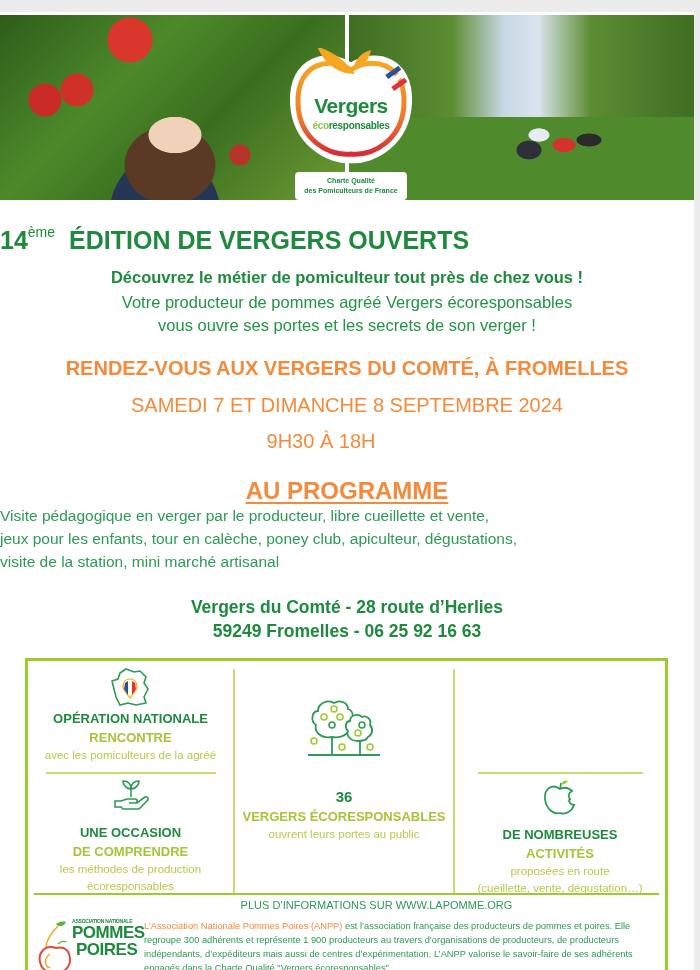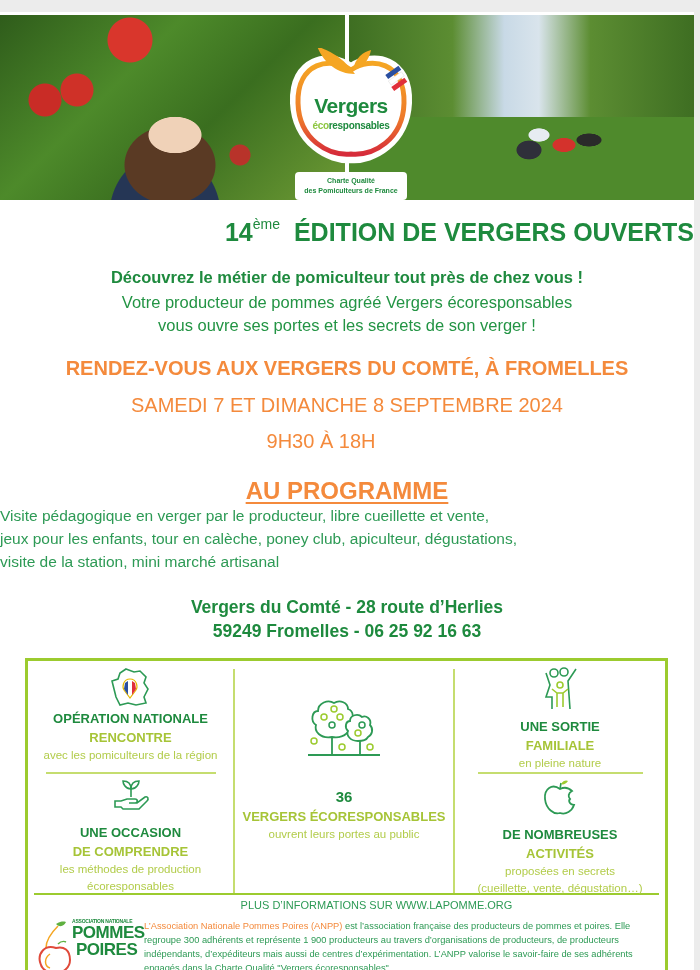--- a/index.html
+++ b/index.html
@@ -35,21 +35,21 @@
 
   
   .logo { position: absolute; left: 289px; top: 20px; width: 124px; height: 170px; }
   .logo-apple { position: absolute; left: 0; top: 16px; width: 124px; height: 118px; }
   .logo-title { position: absolute; left: 0; top: 62px; width: 124px; text-align: center; color: #1e8a3e; font-weight: bold; font-size: 21px; letter-spacing: -0.5px; }
   .logo-sub { position: absolute; left: 0; top: 88px; width: 124px; text-align: center; color: #1e8a3e; font-weight: bold; font-size: 10px; letter-spacing: -0.3px; }
   .logo-sub .eco { color: #8cc63f; }
   .logo-badge { position: absolute; left: 6px; top: 140px; width: 112px; height: 28px; background: #ffffff; border-radius: 4px; text-align: center; color: #1e8a3e; font-size: 7px; line-height: 10px; padding-top: 4px; font-weight: bold; }
 
   
-  .title { position: absolute; left: 0; top: 204px; width: 694px; text-align: right; color: #1e8a3e; font-weight: bold; font-size: 25px; }
+  .title { position: absolute; left: 0; top: 212px; width: 694px; text-align: left; color: #1e8a3e; font-weight: bold; font-size: 25px; }
   .title sup { font-size: 14px; font-weight: normal; vertical-align: 12px; margin-right: 14px; }
   .subtitle { position: absolute; left: 0; top: 256px; width: 694px; text-align: center; color: #1e8a3e; font-weight: bold; font-size: 16.5px; }
   .intro { position: absolute; left: 0; top: 279px; width: 694px; text-align: center; color: #239444; font-size: 16.5px; line-height: 23px; }
 
   .rdv { position: absolute; left: 0; top: 345px; width: 694px; text-align: center; color: #f48a3c; font-weight: bold; font-size: 20px; }
   .date { position: absolute; left: 0; top: 382px; width: 694px; text-align: center; color: #f48a3c; font-size: 20px; }
   .hours { position: absolute; left: 0; top: 418px; width: 642px; text-align: center; color: #f48a3c; font-size: 20px; }
 
   .prog-title { position: absolute; left: 0; top: 465px; width: 694px; text-align: center; color: #f48a3c; font-weight: bold; font-size: 24px; }
   .prog-title span { text-decoration: underline; text-underline-offset: 3px; }
@@ -145,21 +145,21 @@
 
     <div class="cell" style="left:0; top:6px; width:205px;">
       <svg class="icon" width="42" height="40" viewBox="0 0 42 40">
         <path d="M16 2 L24 5 L30 4 L36 10 L34 16 L38 22 L34 30 L36 36 L26 38 L18 36 L10 38 L6 30 L4 22 L2 14 L8 12 L10 6 Z" fill="none" stroke="#2d9a55" stroke-width="1.6"></path>
         <path d="M20 12 C13 12 12 20 14 23 L20 31 L26 23 C28 20 27 12 20 12 Z" fill="#ffffff" stroke="#e6b800" stroke-width="1.2"></path>
         <path d="M15 16 L18 14 L18 28 L14 22 Z" fill="#2a4fa0"></path>
         <path d="M22 14 L25 16 L26 22 L22 28 Z" fill="#e0303a"></path>
       </svg>
       <div class="h1" style="margin-top:2px;">OPÉRATION NATIONALE</div>
       <div class="h2">RENCONTRE</div>
-      <div class="t">avec les pomiculteurs de la région</div>
+      <div class="t">avec les pomiculteurs de la agréé</div>
     </div>
 
     <div class="cell" style="left:0; top:118px; width:205px;">
       <svg class="icon" width="40" height="36" viewBox="0 0 40 36">
         <path d="M20 18 L20 8" stroke="#2d9a55" stroke-width="1.6" fill="none"></path>
         <path d="M20 10 C14 10 12 4 12 2 C18 2 20 6 20 10 Z" fill="none" stroke="#2d9a55" stroke-width="1.6"></path>
         <path d="M20 10 C26 10 28 4 28 2 C22 2 20 6 20 10 Z" fill="none" stroke="#2d9a55" stroke-width="1.6"></path>
         <path d="M4 22 L10 22 L16 20 L24 20 C27 20 27 24 24 24 L18 24 L26 24 L34 18 C37 17 38 20 36 22 L28 30 L12 30 L10 28 L4 28 Z" fill="none" stroke="#2d9a55" stroke-width="1.6"></path>
       </svg>
       <div class="h1" style="margin-top:8px;">UNE OCCASION</div>
@@ -183,43 +183,30 @@
         <circle cx="52" cy="36" r="3" fill="none" stroke="#9ccb2f" stroke-width="1.5"></circle>
         <circle cx="8" cy="44" r="3" fill="none" stroke="#9ccb2f" stroke-width="1.5"></circle>
         <circle cx="36" cy="50" r="3" fill="none" stroke="#9ccb2f" stroke-width="1.5"></circle>
         <circle cx="64" cy="50" r="3" fill="none" stroke="#9ccb2f" stroke-width="1.5"></circle>
       </svg>
       <div class="num" style="margin-top:28px;">36</div>
       <div class="h2">VERGERS ÉCORESPONSABLES</div>
       <div class="t">ouvrent leurs portes au public</div>
     </div>
 
-    <div class="cell" style="left:427px; top:6px; width:210px;">
-      <svg class="icon" width="40" height="44" viewBox="0 0 40 44">
-        <circle cx="14" cy="6" r="4" fill="none" stroke="#2d9a55" stroke-width="1.6"></circle>
-        <circle cx="24" cy="5" r="4" fill="none" stroke="#2d9a55" stroke-width="1.6"></circle>
-        <path d="M6 6 L10 18 L6 30 L12 30 L12 42" fill="none" stroke="#2d9a55" stroke-width="1.6"></path>
-        <path d="M36 2 L28 14 L30 42" fill="none" stroke="#2d9a55" stroke-width="1.6"></path>
-        <circle cx="20" cy="18" r="3" fill="none" stroke="#9ccb2f" stroke-width="1.6"></circle>
-        <path d="M12 22 L17 26 L23 26 L28 22 M17 26 L17 40 M23 26 L23 40" fill="none" stroke="#9ccb2f" stroke-width="1.6"></path>
-      </svg>
-      <div class="h1" style="margin-top:6px;">UNE SORTIE</div>
-      <div class="h2">FAMILIALE</div>
-      <div class="t">en pleine nature</div>
-    </div>
 
     <div class="cell" style="left:427px; top:118px; width:210px;">
       <svg class="icon" width="36" height="38" viewBox="0 0 36 38">
         <path d="M18 10 C10 4 2 10 3 20 C4 30 12 36 18 34 C24 36 30 32 32 26 C28 26 26 22 28 20 C26 18 26 14 30 12 C26 8 22 8 18 10 Z" fill="none" stroke="#2d9a55" stroke-width="1.8"></path>
         <path d="M18 10 L19 4" stroke="#2d9a55" stroke-width="1.6"></path>
         <path d="M19 5 C21 1 25 1 26 2 C24 5 21 6 19 5 Z" fill="#9ccb2f"></path>
       </svg>
       <div class="h1" style="margin-top:8px;">DE NOMBREUSES</div>
       <div class="h2">ACTIVITÉS</div>
-      <div class="t">proposées en secrets</div>
+      <div class="t">proposées en route</div>
       <div class="t">(cueillette, vente, dégustation…)</div>
     </div>
 
     <div class="more-info">PLUS D’INFORMATIONS SUR WWW.LAPOMME.ORG</div>
 
     <div class="anpp-logo">
       <svg width="36" height="58" viewBox="0 0 36 58" style="position:absolute;left:0;top:2px;">
         <path d="M20 6 C26 2 30 4 30 4 C28 8 24 10 20 6 Z" fill="#5fb040"></path>
         <path d="M22 8 C18 12 10 20 10 30" fill="none" stroke="#f5a623" stroke-width="1.5"></path>
         <path d="M22 26 C26 22 30 24 30 24" fill="none" stroke="#5fb040" stroke-width="1.5"></path>

